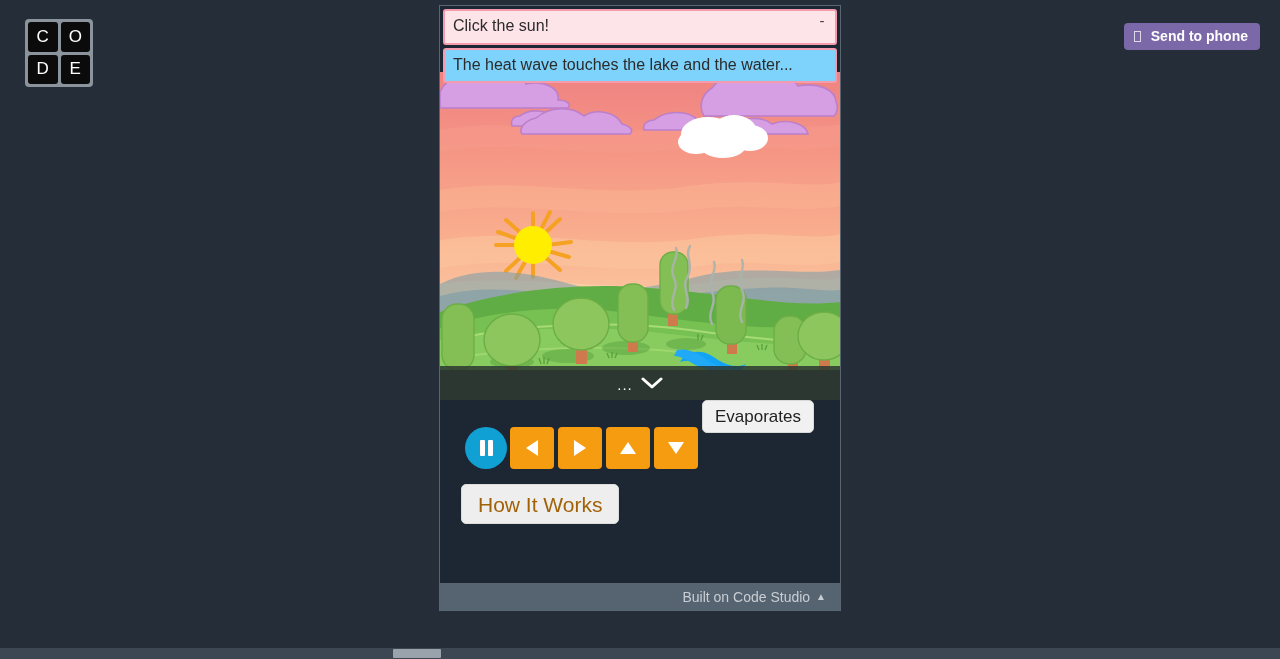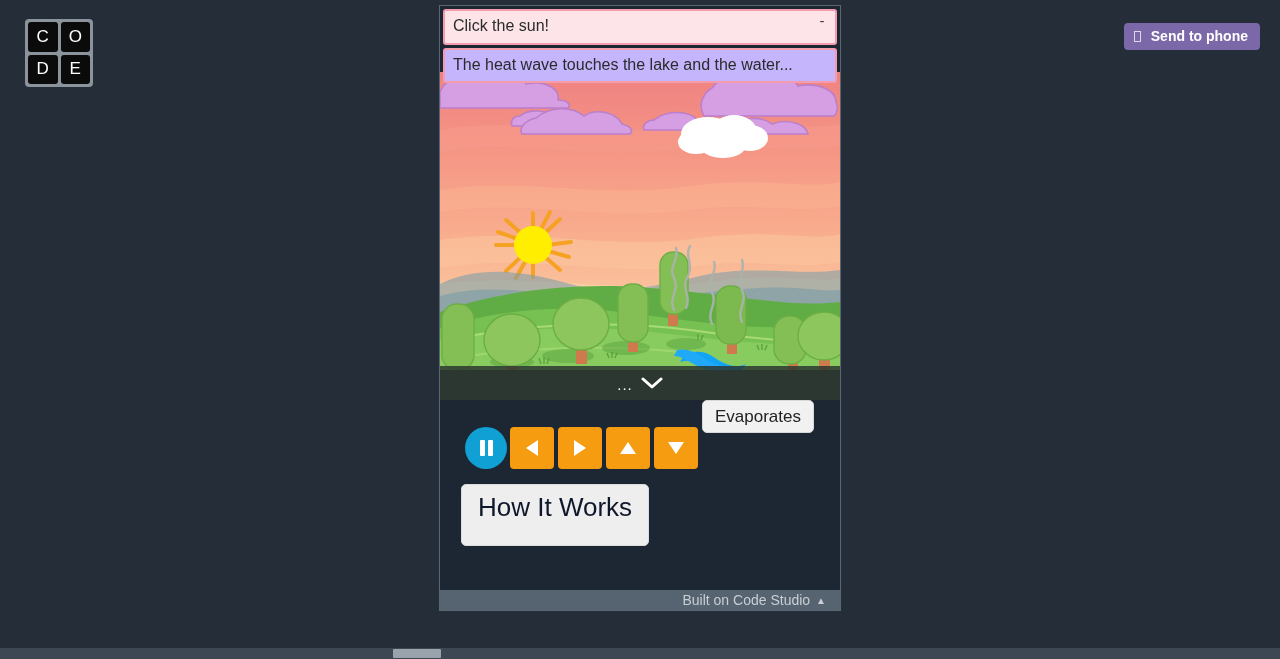--- a/index.html
+++ b/index.html
@@ -94,21 +94,21 @@
     left: 0;
     top: 0;
     width: 400px;
     z-index: 6;
     padding: 3px 0 0 0;
     box-sizing: border-box;
   }
   .bubble {
     position: relative;
     margin: 0 3px 3px 3px;
-    background: #c4b5fd;
+    background: #7dd3fc;
     border: 2px solid #f49cad;
     border-radius: 3px;
     padding: 6px 10px 8px 8px;
     color: #2b2b2b;
     font-size: 16px;
     line-height: 1.1;
     box-sizing: border-box;
     min-height: 30px;
   }
   .bubble.first { background: #fce4e9; }
@@ -241,36 +241,36 @@
   .tri-down  { border-left: 8px solid transparent; border-right: 8px solid transparent; border-top: 12px solid #fff; }
 
   
   .how-btn {
     position: absolute;
     left: 21px;
     top: 478px;
     background: #eeeeee;
     border: 1px solid #dcdcdc;
     border-radius: 5px;
-    color: #0f172a;
-    font-size: 26px;
+    color: #a16207;
+    font-size: 21px;
     font-family: "Liberation Sans", sans-serif;
-    padding: 9px 16px 25px 16px;
+    padding: 9px 16px 8px 16px;
     cursor: pointer;
     line-height: 1;
     box-sizing: border-box;
   }
 
   
   .app-footer {
     position: absolute;
     left: 0;
     bottom: 0;
     width: 400px;
-    height: 20px;
+    height: 27px;
     background: #566370;
     display: flex;
     align-items: center;
     justify-content: flex-end;
     padding-right: 14px;
     box-sizing: border-box;
     color: #c8ced4;
     font-size: 14px;
     cursor: pointer;
   }

